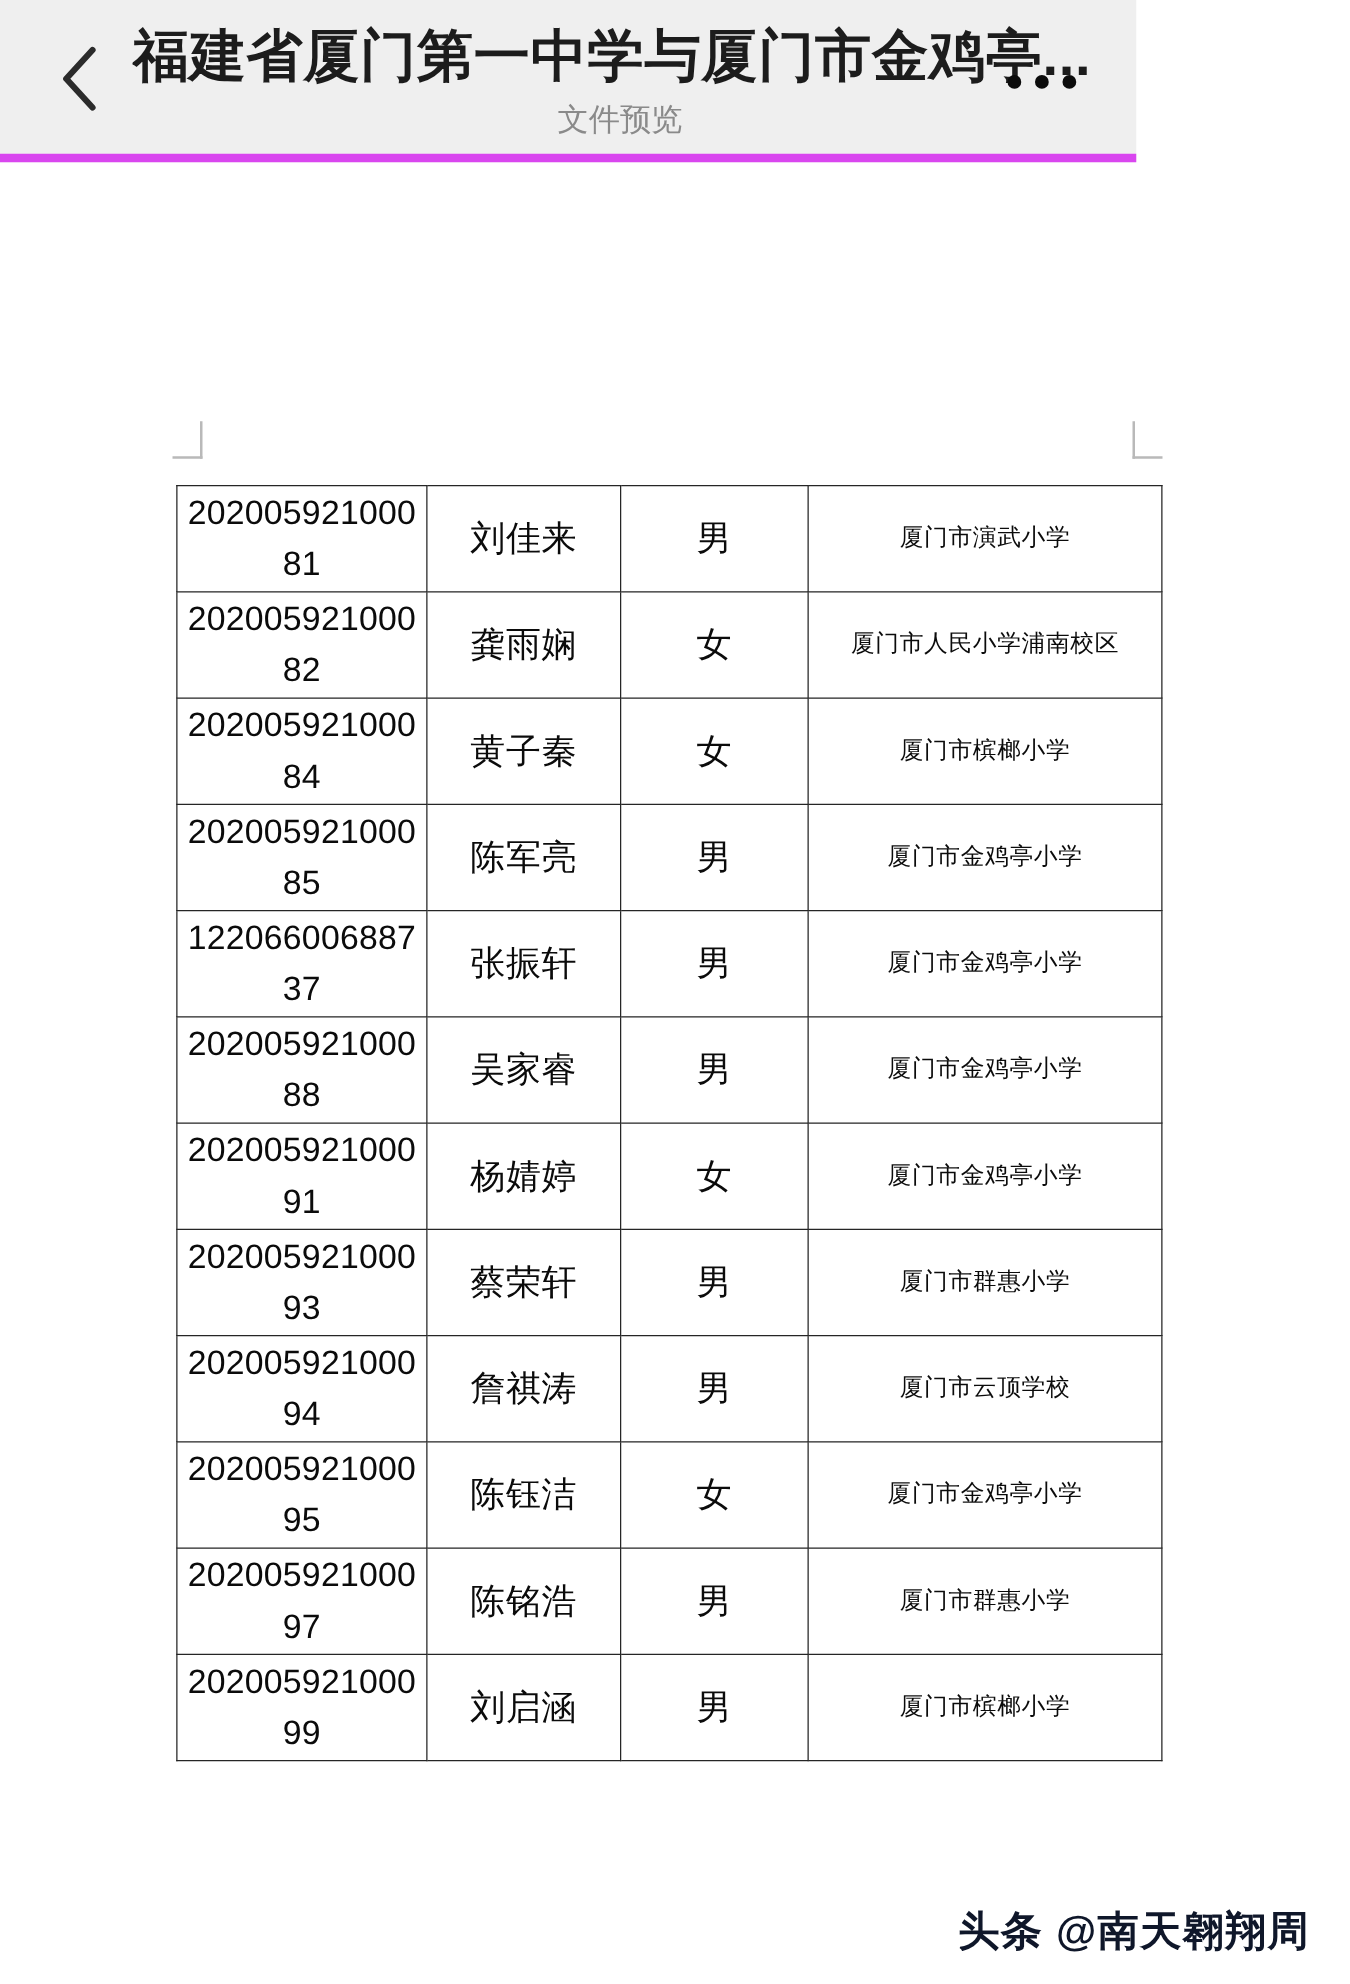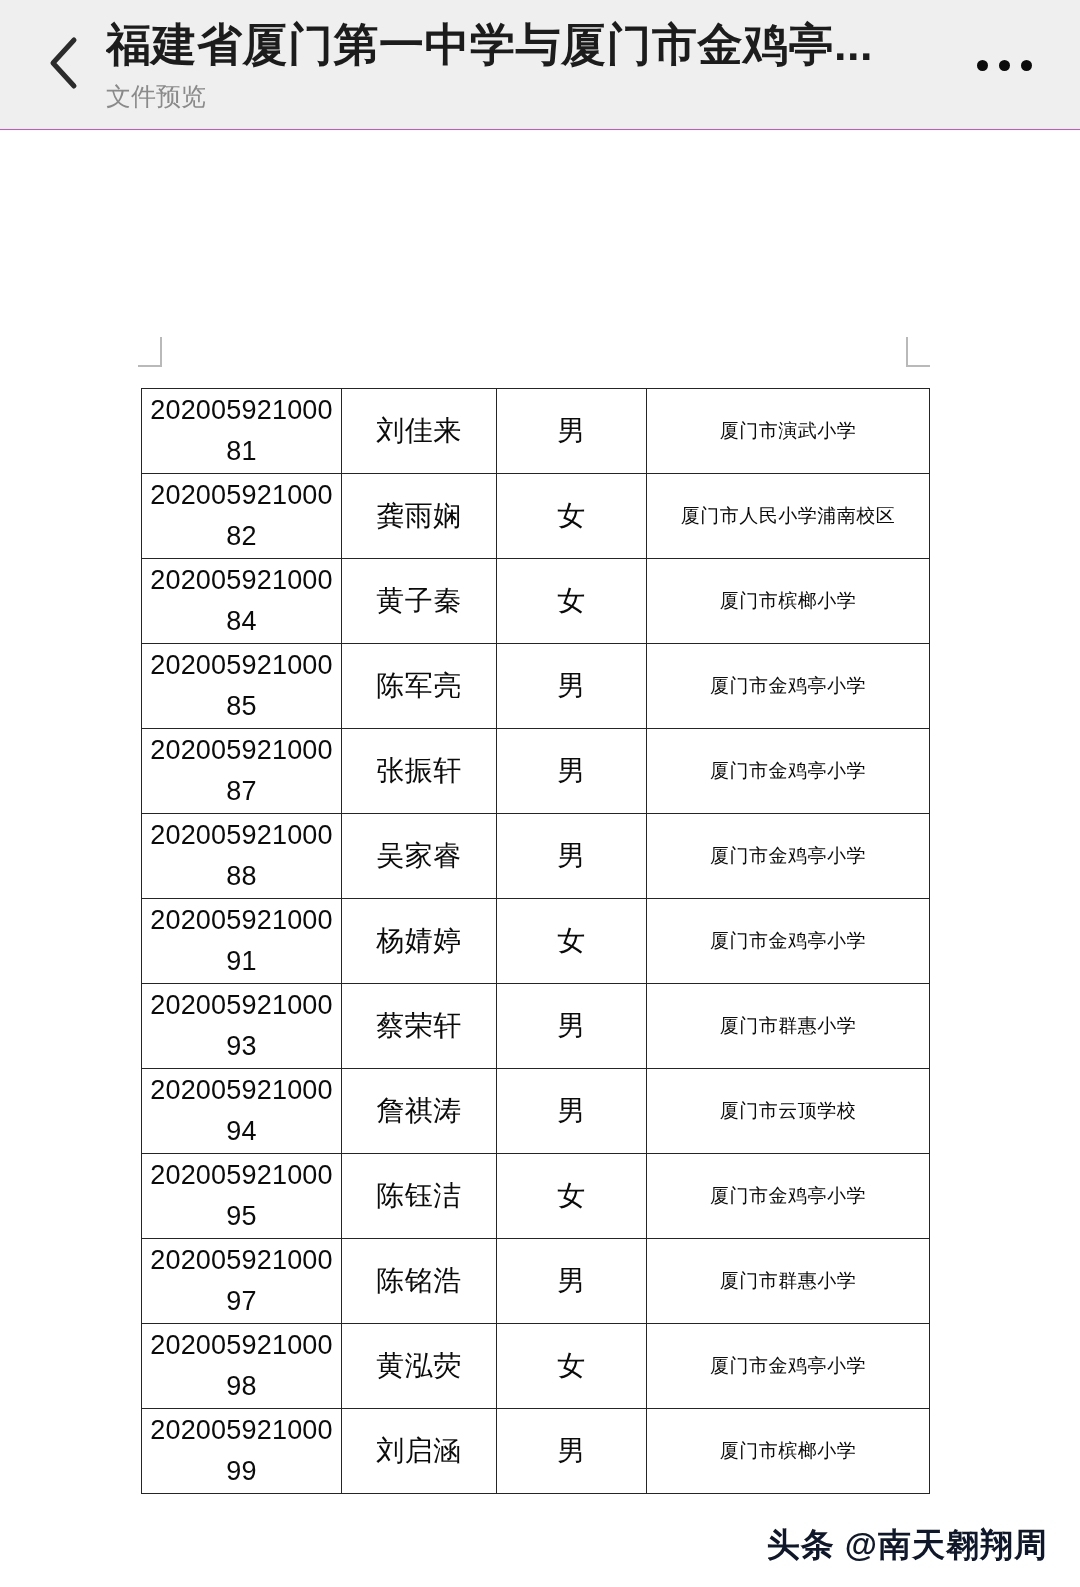--- a/index.html
+++ b/index.html
@@ -8,24 +8,24 @@
     width: 1080px;
     height: 1587px;
     background: #ffffff;
     font-family: "Liberation Sans", "DejaVu Sans", sans-serif;
     overflow: hidden;
   }
 
   
   .appbar {
     position: relative;
-    width: 1080px;
+    width: 909px;
     height: 130px;
     background: #efefef;
-    border-bottom: 1px solid #d946ef;
+    border-bottom: 7px solid #d946ef;
     text-decoration: underline;
   }
 
   .back-btn {
     position: absolute;
     left: 32px;
     top: 24px;
     width: 62px;
     height: 78px;
     display: flex;
@@ -50,20 +50,21 @@
     white-space: nowrap;
     overflow: hidden;
   }
 
   .nav-subtitle {
     margin-top: 4px;
     font-size: 25px;
     line-height: 32px;
     color: #8a8a8a;
     font-weight: 400;
+    text-align: center;
   }
 
   .more-btn {
     position: absolute;
     right: 34px;
     top: 34px;
     width: 84px;
     height: 62px;
     display: flex;
     align-items: center;
@@ -216,21 +217,21 @@
           <td class="cell-sex">女</td>
           <td class="cell-school">厦门市槟榔小学</td>
         </tr>
         <tr>
           <td class="cell-id">20200592100085</td>
           <td class="cell-name">陈军亮</td>
           <td class="cell-sex">男</td>
           <td class="cell-school">厦门市金鸡亭小学</td>
         </tr>
         <tr>
-          <td class="cell-id">20200592100087</td>
+          <td class="cell-id">12206600688737</td>
           <td class="cell-name">张振轩</td>
           <td class="cell-sex">男</td>
           <td class="cell-school">厦门市金鸡亭小学</td>
         </tr>
         <tr>
           <td class="cell-id">20200592100088</td>
           <td class="cell-name">吴家睿</td>
           <td class="cell-sex">男</td>
           <td class="cell-school">厦门市金鸡亭小学</td>
         </tr>
@@ -258,26 +259,20 @@
           <td class="cell-sex">女</td>
           <td class="cell-school">厦门市金鸡亭小学</td>
         </tr>
         <tr>
           <td class="cell-id">20200592100097</td>
           <td class="cell-name">陈铭浩</td>
           <td class="cell-sex">男</td>
           <td class="cell-school">厦门市群惠小学</td>
         </tr>
         <tr>
-          <td class="cell-id">20200592100098</td>
-          <td class="cell-name">黄泓荧</td>
-          <td class="cell-sex">女</td>
-          <td class="cell-school">厦门市金鸡亭小学</td>
-        </tr>
-        <tr>
           <td class="cell-id">20200592100099</td>
           <td class="cell-name">刘启涵</td>
           <td class="cell-sex">男</td>
           <td class="cell-school">厦门市槟榔小学</td>
         </tr>
       </tbody>
   </table>
 
   <div class="watermark">头条 @南天翱翔周</div>
 

